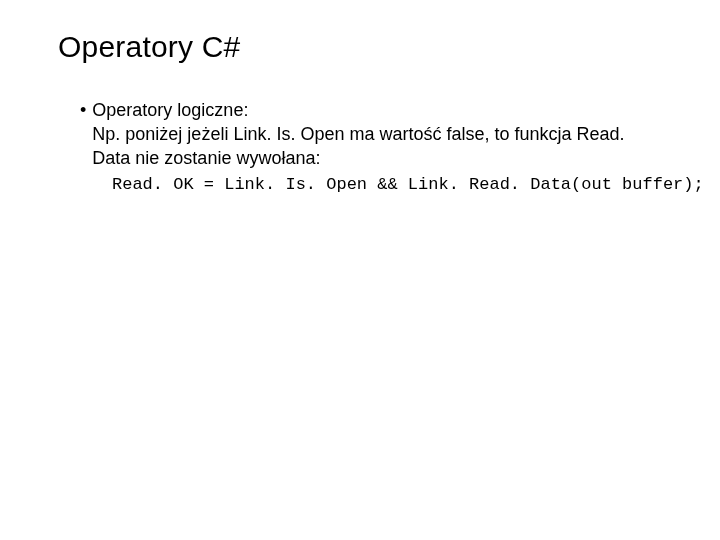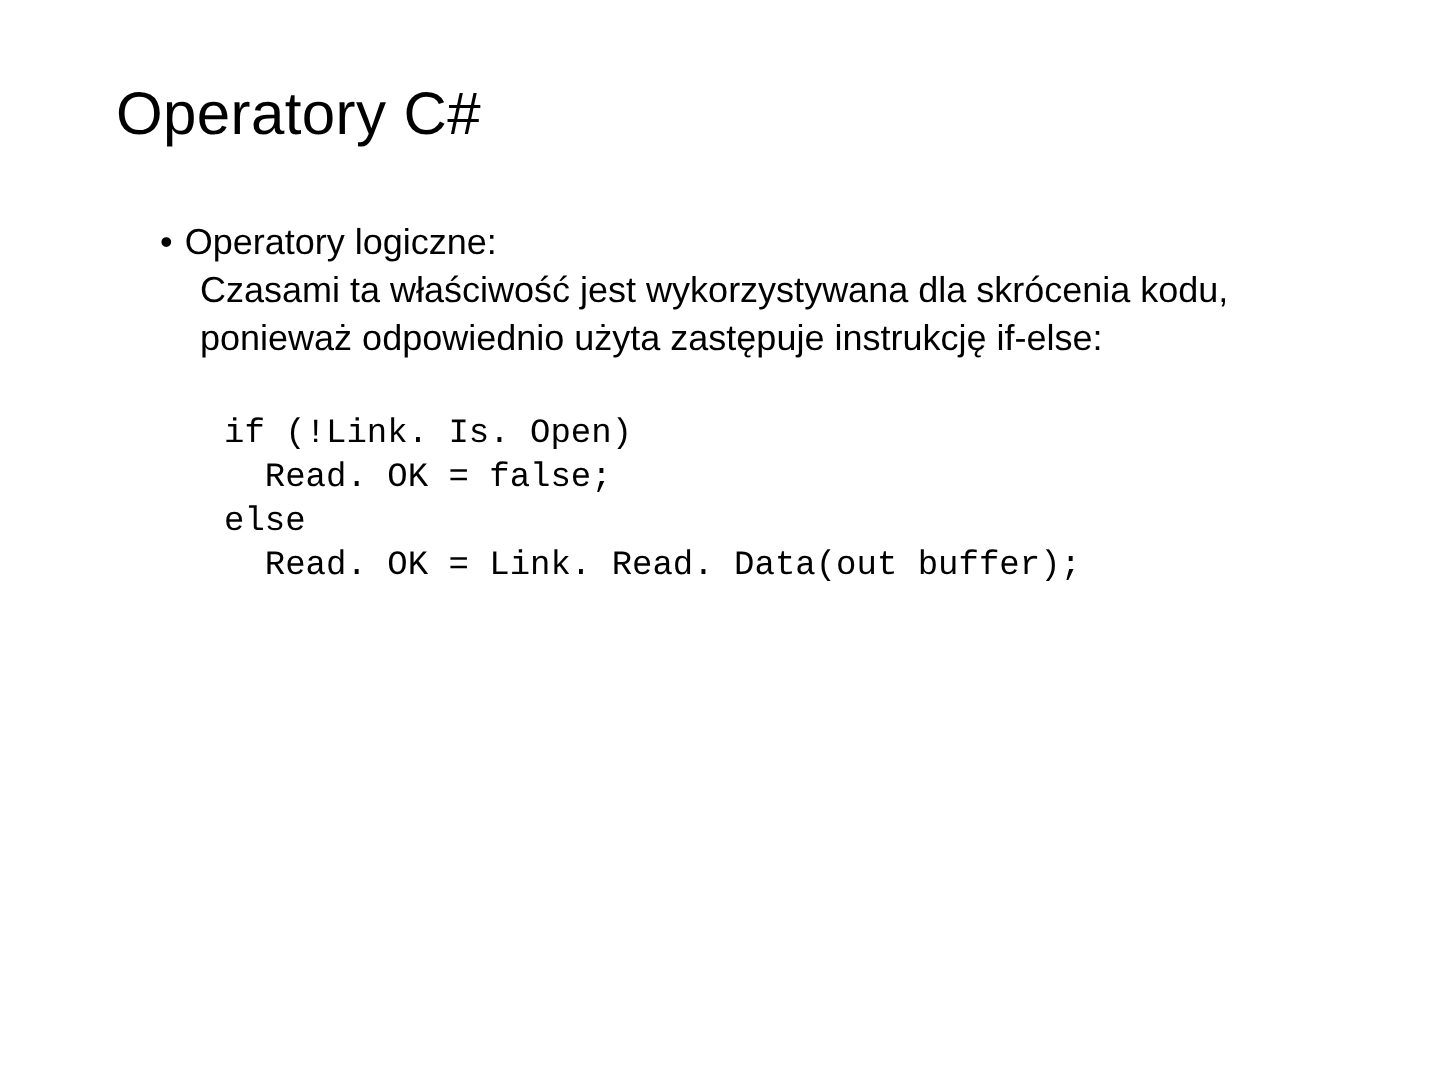--- a/index.html
+++ b/index.html
@@ -14,21 +14,21 @@
   .slide {
     box-sizing: border-box;
     width: 720px;
     height: 540px;
     padding: 28px 50px 20px 58px;
   }
   .title {
     font-size: 30px;
     font-weight: 400;
     font-family: Verdana, Geneva, sans-serif;
-    margin: 13px 0 34px 0;
+    margin: 2px 0 34px 0;
     letter-spacing: 0.2px;
   }
   .content {
     padding-left: 22px;
   }
   .bullet-row {
     display: flex;
     align-items: flex-start;
     margin-bottom: 0;
   }
@@ -64,26 +64,22 @@
 <div class="slide">
 
   <h1 class="title">Operatory C#</h1>
 
   <div class="content">
 
     <div class="bullet-row">
       <div class="bullet-dot body-text">•</div>
       <div class="body-text">
         <div class="para">Operatory logiczne:</div>
+        <div class="para">Np. poniżej jeżeli Link. Is. Open ma wartość false, to funkcja Read. Data nie zostanie wywołana:</div>
       </div>
     </div>
 
+    <div class="code">Read. OK = Link. Is. Open &amp;&amp; Link. Read. Data(out buffer);</div>
 
-    <div class="body-text indent">Czasami ta właściwość jest wykorzystywana dla skrócenia kodu, ponieważ odpowiednio użyta zastępuje instrukcję if-else:</div>
 
-    <div class="code">
-<span>if (!Link. Is. Open)</span>
-<span>  Read. OK = false;</span>
-<span>else</span>
-<span>  Read. OK = Link. Read. Data(out buffer);</span></div>
 
   </div>
 </div>
 
 </body></html>

